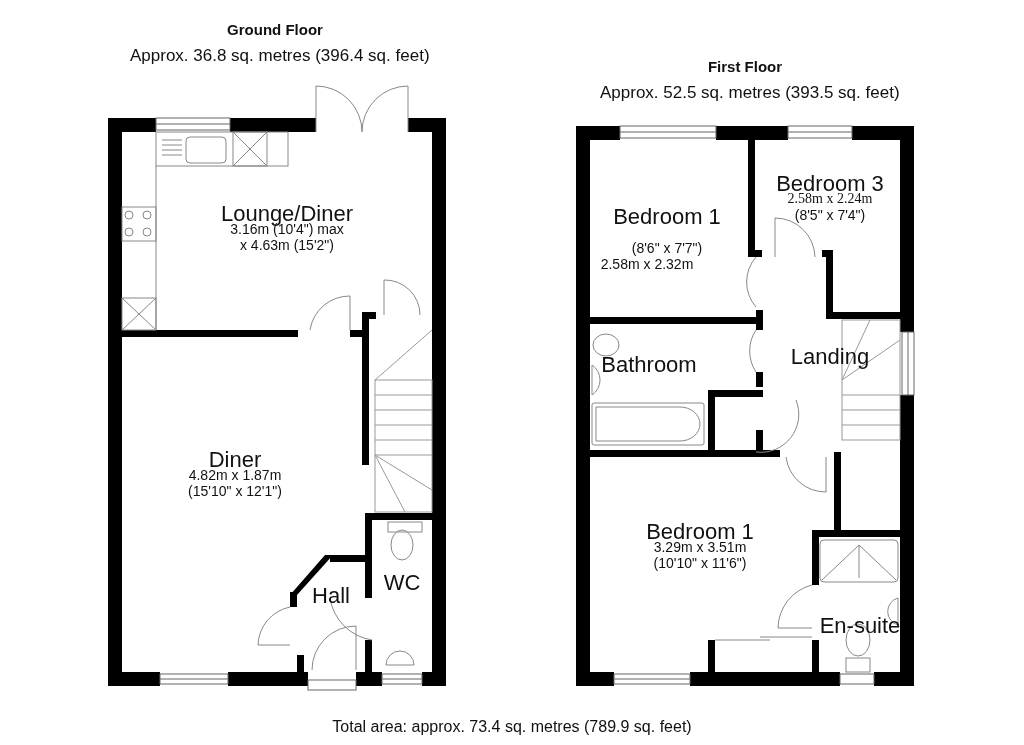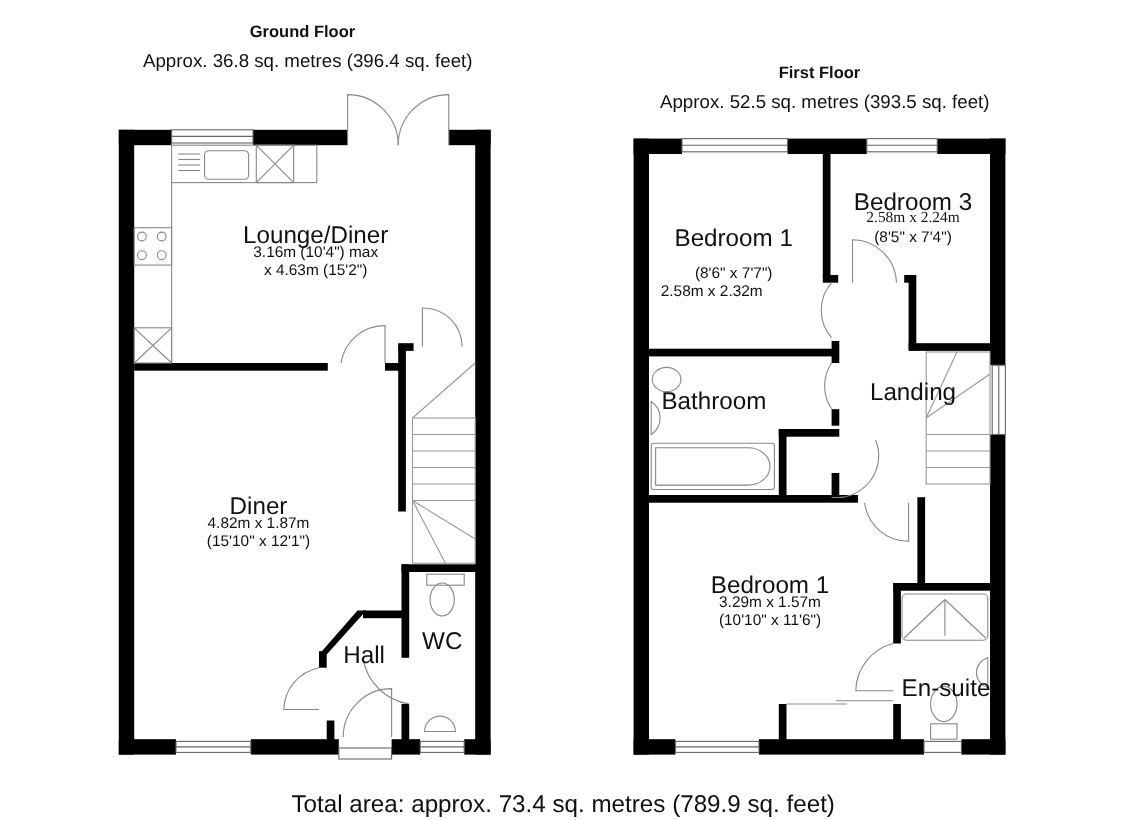--- a/index.html
+++ b/index.html
@@ -2,21 +2,21 @@
 <html><head>
 <meta charset="utf-8">
 <style>
   html, body { margin:0; padding:0; background:#ffffff; }
   body { width:1024px; height:745px; position:relative; overflow:hidden; font-family:"Liberation Sans", sans-serif; color:#111; }
   .txt { position:absolute; text-align:center; white-space:nowrap; line-height:1.05; }
   .floor-title { font-weight:bold; font-size:15px; }
   .floor-sub { font-size:17px; }
   .room-name { font-weight:normal; font-size:22px; }
   .room-dim { font-size:14px; }
-  .total { font-size:22px; }
+  .total { font-size:16px; }
   svg { position:absolute; left:0; top:0; }
 </style>
 </head>
 <body>
 
 <svg width="1024" height="745" viewBox="0 0 1024 745">
   <g>
 
     <g fill="#000">
       <rect x="108" y="118" width="14" height="568"></rect>
@@ -205,18 +205,18 @@
 <div class="txt room-dim" style="left:592px;top:241px;width:150px;">(8'6" x 7'7")</div>
 
 <div class="txt room-name" style="left:760px;top:172px;width:140px;">Bedroom 3</div>
 <div class="txt room-dim" style="left:760px;top:192px;width:140px;font-family:Liberation Serif, serif;">2.58m x 2.24m</div>
 <div class="txt room-dim" style="left:760px;top:208px;width:140px;">(8'5" x 7'4")</div>
 
 <div class="txt room-name" style="left:594px;top:353px;width:110px;">Bathroom</div>
 <div class="txt room-name" style="left:780px;top:345px;width:100px;">Landing</div>
 
 <div class="txt room-name" style="left:625px;top:520px;width:150px;">Bedroom 1</div>
-<div class="txt room-dim" style="left:625px;top:540px;width:150px;">3.29m x 1.57m</div>
+<div class="txt room-dim" style="left:625px;top:540px;width:150px;">3.29m x 3.51m</div>
 <div class="txt room-dim" style="left:625px;top:556px;width:150px;">(10'10" x 11'6")</div>
 
 <div class="txt room-name" style="left:815px;top:590px;width:90px;margin-top:24px;">En-suite</div>
 
 <div class="txt total" style="left:212px;top:719px;width:600px;">Total area: approx. 73.4 sq. metres (789.9 sq. feet)</div>
 
 </body></html>

